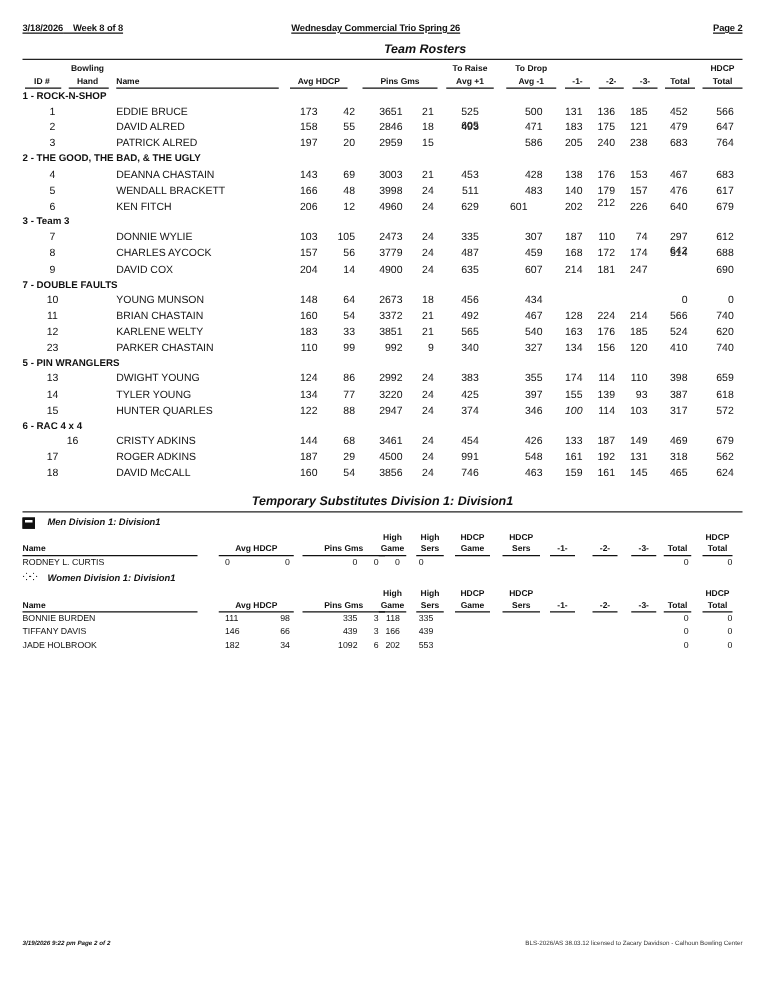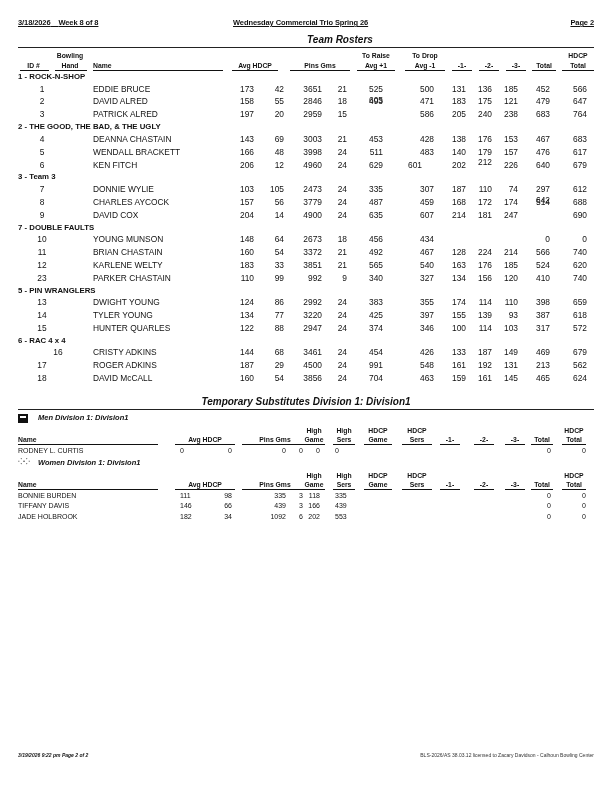--- a/index.html
+++ b/index.html
@@ -297,21 +297,21 @@
     </div>
     <div>
       <div class="abs cell c" style="left: 30px; width: 24px; top: 323px;">15</div>
       <div class="abs cell" style="left: 93px; top: 323px;">HUNTER QUARLES</div>
       <div class="abs cell r" style="right: 358px; top: 323px;">122</div>
       <div class="abs cell r" style="right: 328px; top: 323px;">88</div>
       <div class="abs cell r" style="right: 290px; top: 323px;">2947</div>
       <div class="abs cell r" style="right: 265px; top: 323px;">24</div>
       <div class="abs cell r" style="right: 229px; top: 323px;">374</div>
       <div class="abs cell r" style="right: 178px; top: 323px;">346</div>
-      <div class="abs cell r" style="right: 146px; top: 323px;">100</div>
+      <div class="abs cell r" style="right: 146px; top: 323px; font-style: italic;">100</div>
       <div class="abs cell r" style="right: 120px; top: 323px;">114</div>
       <div class="abs cell r" style="right: 94px; top: 323px;">103</div>
       <div class="abs cell r" style="right: 62px; top: 323px;">317</div>
       <div class="abs cell r" style="right: 25px; top: 323px;">572</div>
     </div>
     <div class="abs team" style="left: 18px; top: 335.9px;">6 - RAC 4 x 4</div>
     <div>
       <div class="abs cell c" style="left: 30px; width: 24px; top: 347.4px; margin-left: 16px;">16</div>
       <div class="abs cell" style="left: 93px; top: 347.4px;">CRISTY ADKINS</div>
       <div class="abs cell r" style="right: 358px; top: 347.4px;">144</div>
@@ -331,31 +331,31 @@
       <div class="abs cell" style="left: 93px; top: 360.3px;">ROGER ADKINS</div>
       <div class="abs cell r" style="right: 358px; top: 360.3px;">187</div>
       <div class="abs cell r" style="right: 328px; top: 360.3px;">29</div>
       <div class="abs cell r" style="right: 290px; top: 360.3px;">4500</div>
       <div class="abs cell r" style="right: 265px; top: 360.3px;">24</div>
       <div class="abs cell r" style="right: 229px; top: 360.3px;">991</div>
       <div class="abs cell r" style="right: 178px; top: 360.3px;">548</div>
       <div class="abs cell r" style="right: 146px; top: 360.3px;">161</div>
       <div class="abs cell r" style="right: 120px; top: 360.3px;">192</div>
       <div class="abs cell r" style="right: 94px; top: 360.3px;">131</div>
-      <div class="abs cell r" style="right: 62px; top: 360.3px;">213</div>
+      <div class="abs cell r" style="right: 62px; top: 360.3px;">318</div>
       <div class="abs cell r" style="right: 25px; top: 360.3px;">562</div>
     </div>
     <div>
       <div class="abs cell c" style="left: 30px; width: 24px; top: 373.2px;">18</div>
       <div class="abs cell" style="left: 93px; top: 373.2px;">DAVID McCALL</div>
       <div class="abs cell r" style="right: 358px; top: 373.2px;">160</div>
       <div class="abs cell r" style="right: 328px; top: 373.2px;">54</div>
       <div class="abs cell r" style="right: 290px; top: 373.2px;">3856</div>
       <div class="abs cell r" style="right: 265px; top: 373.2px;">24</div>
-      <div class="abs cell r" style="right: 229px; top: 373.2px;">704</div>
+      <div class="abs cell r" style="right: 229px; top: 373.2px;">746</div>
       <div class="abs cell r" style="right: 178px; top: 373.2px;">463</div>
       <div class="abs cell r" style="right: 146px; top: 373.2px;">159</div>
       <div class="abs cell r" style="right: 120px; top: 373.2px;">161</div>
       <div class="abs cell r" style="right: 94px; top: 373.2px;">145</div>
       <div class="abs cell r" style="right: 62px; top: 373.2px;">465</div>
       <div class="abs cell r" style="right: 25px; top: 373.2px;">624</div>
     </div>
   </div>
 
 <div class="abs title" style="left:0; width:612px; text-align:center; top:396px;">Temporary Substitutes   Division 1: Division1</div>

